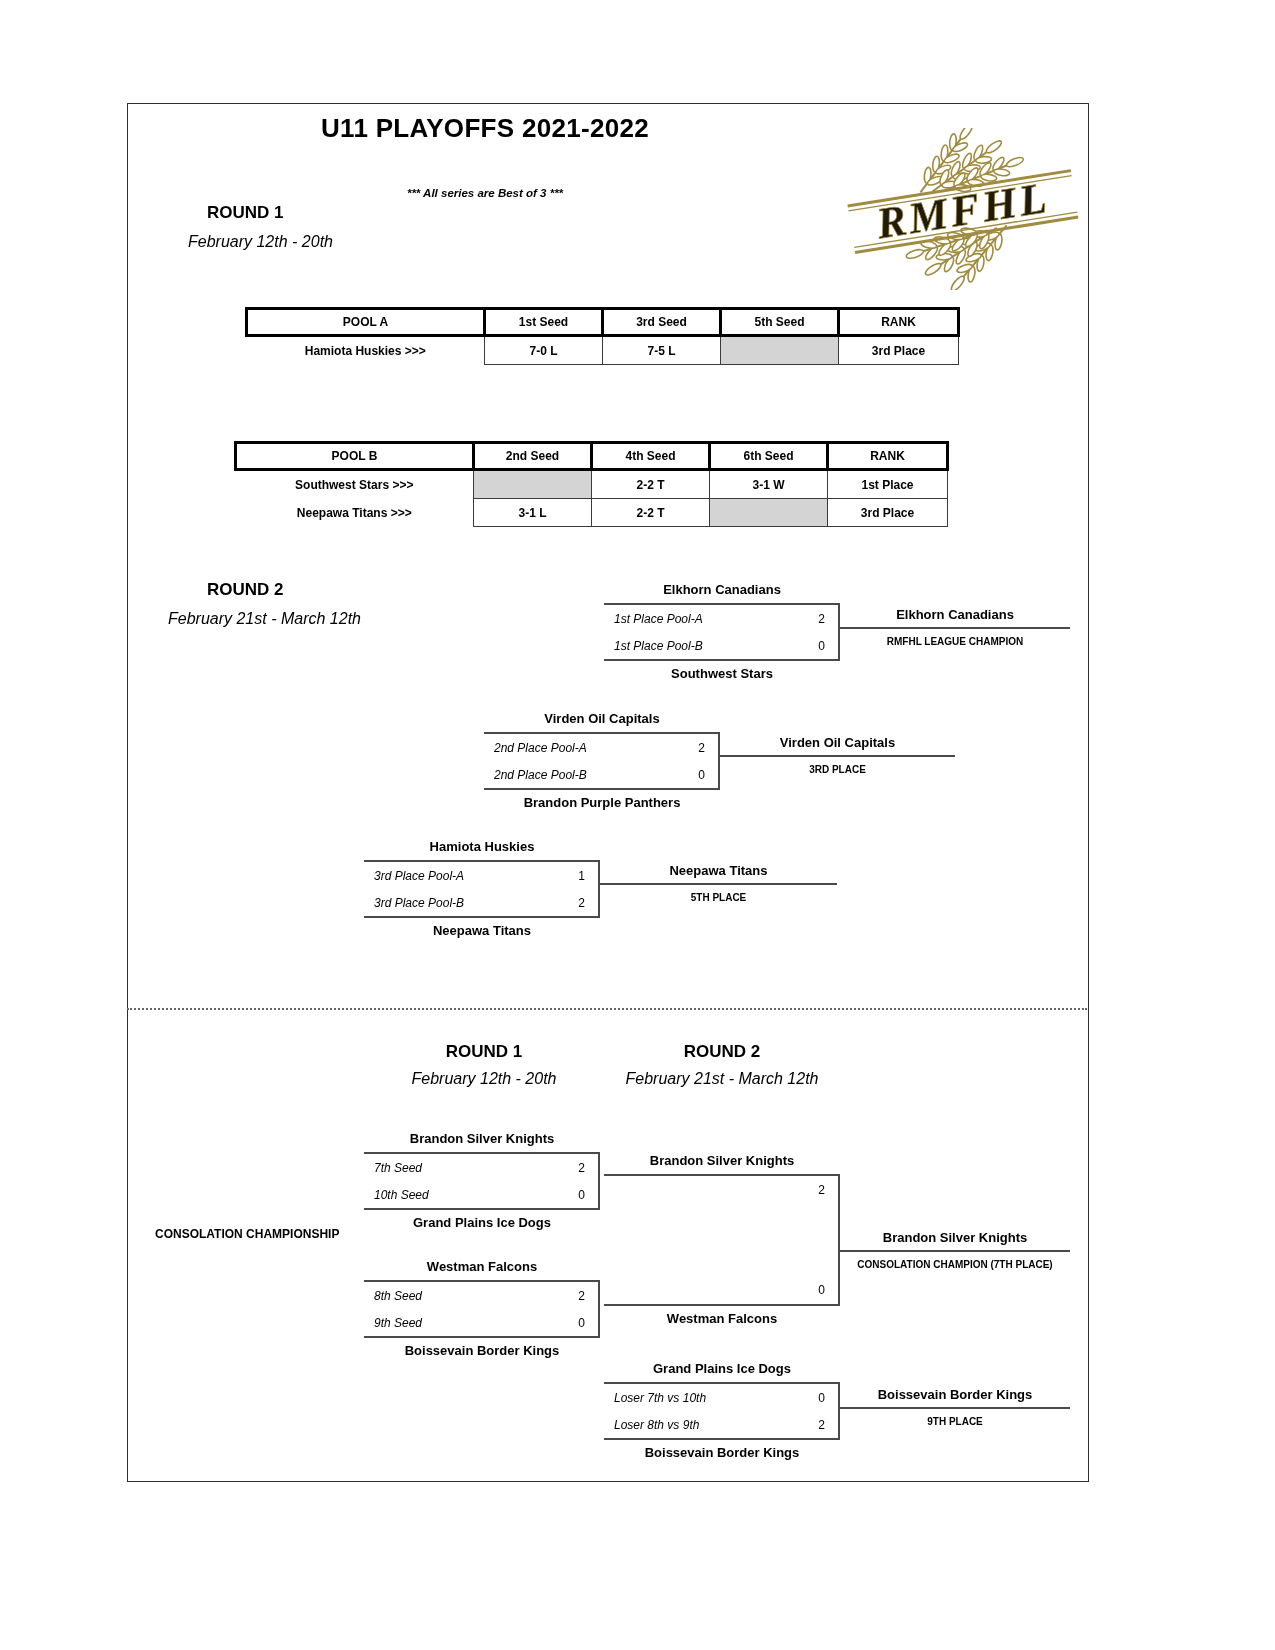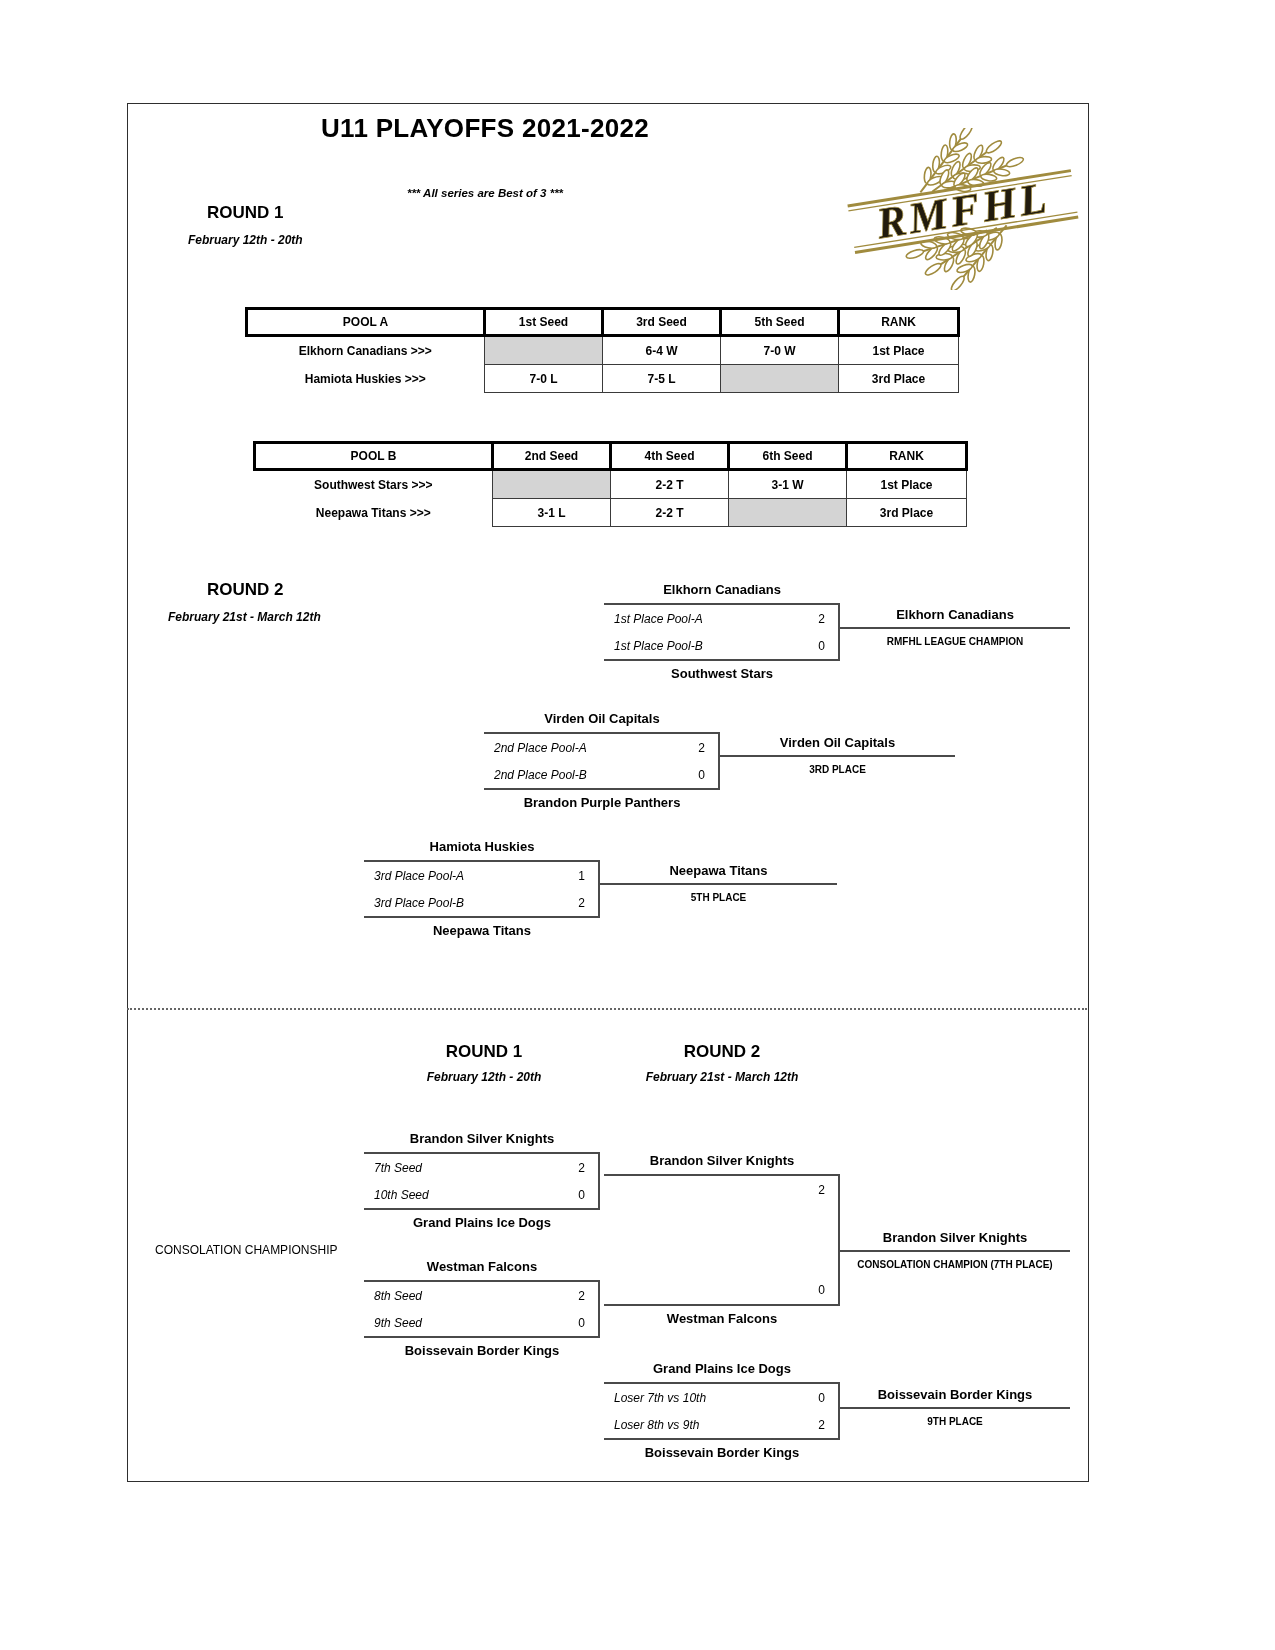--- a/index.html
+++ b/index.html
@@ -7,21 +7,21 @@
     position:relative; width:1275px; height:1650px; margin:0 auto;
     background:#ffffff; font-family:"Liberation Sans", sans-serif; color:#000;
     overflow:hidden;
   }
   .abs { position:absolute; }
   .frame { border:1px solid #2e2e2e; }
   .doc-title { font-size:26px; font-weight:bold; text-align:center; letter-spacing:0.3px; }
   .doc-subtitle { font-size:11.5px; font-weight:bold; font-style:italic; text-align:center;margin-top:36px; }
   .round-label { font-size:17px; font-weight:bold; }
   .round-label.centered, .round-dates.centered { text-align:center; }
-  .round-dates { font-size:12px; font-weight:bold; font-style:italic; }
+  .round-dates { font-size:16px; font-weight:normal; font-style:italic; }
 
   table.pool-table { border-collapse:collapse; table-layout:fixed; }
   table.pool-table th {
     border:3px solid #000; font-size:12px; font-weight:bold;
     height:24px; background:#fff; text-align:center; padding:0;
   }
   table.pool-table td { padding:0; }
   table.pool-table td.data {
     border:1px solid #3a3a3a; font-size:12px; font-weight:bold;
     text-align:center; height:27px;
@@ -46,21 +46,21 @@
 
   .final-box {
     margin-top:4px; margin-bottom:4px; height:128px;
     border-top:2px solid #4a4a4a; border-right:2px solid #4a4a4a; border-bottom:2px solid #4a4a4a;
     display:flex; flex-direction:column; justify-content:space-between;
   }
   .final-box .score-top { text-align:right; padding:7px 13px 0 0; font-size:12px; }
   .final-box .score-bottom { text-align:right; padding:0 13px 7px 0; font-size:12px; }
 
   .dotted-divider { border-top:2px dotted #666; height:0; }
-  .consolation-heading { font-size:12px; font-weight:normal;margin-top:16px; }
+  .consolation-heading { font-size:12px; font-weight:bold; }
 </style>
 </head>
 <body>
 
 <div class="page">
 
   <div class="abs frame" style="left:127px; top:103px; width:960px; height:1377px;"></div>
 
   <div class="abs doc-title" style="left:275px; top:113px; width:420px;">U11 PLAYOFFS 2021-2022</div>
   <div class="abs doc-subtitle" style="left:275px; top:151px; width:420px;">*** All series are Best of 3 ***</div>
@@ -116,37 +116,30 @@
       <tr>
         <th>POOL A</th>
         <th>1st Seed</th>
         <th>3rd Seed</th>
         <th>5th Seed</th>
         <th>RANK</th>
       </tr>
     </thead>
     <tbody>
       <tr>
-        <td class="teamname">Elkhorn Canadians &gt;&gt;&gt;</td>
-        <td class="data gray"></td>
-        <td class="data">6-4 W</td>
-        <td class="data">7-0 W</td>
-        <td class="data">1st Place</td>
-      </tr>
-      <tr>
         <td class="teamname">Hamiota Huskies &gt;&gt;&gt;</td>
         <td class="data">7-0 L</td>
         <td class="data">7-5 L</td>
         <td class="data gray"></td>
         <td class="data">3rd Place</td>
       </tr>
     </tbody>
   </table>
 
-  <table class="abs pool-table" style="left:253px; top:441px; width:712px;">
+  <table class="abs pool-table" style="left:234px; top:441px; width:712px;">
     <colgroup>
         <col style="width:238px">
         <col style="width:118px">
         <col style="width:118px">
         <col style="width:118px">
         <col style="width:120px">
       </colgroup>
     <thead>
       <tr>
         <th>POOL B</th>

